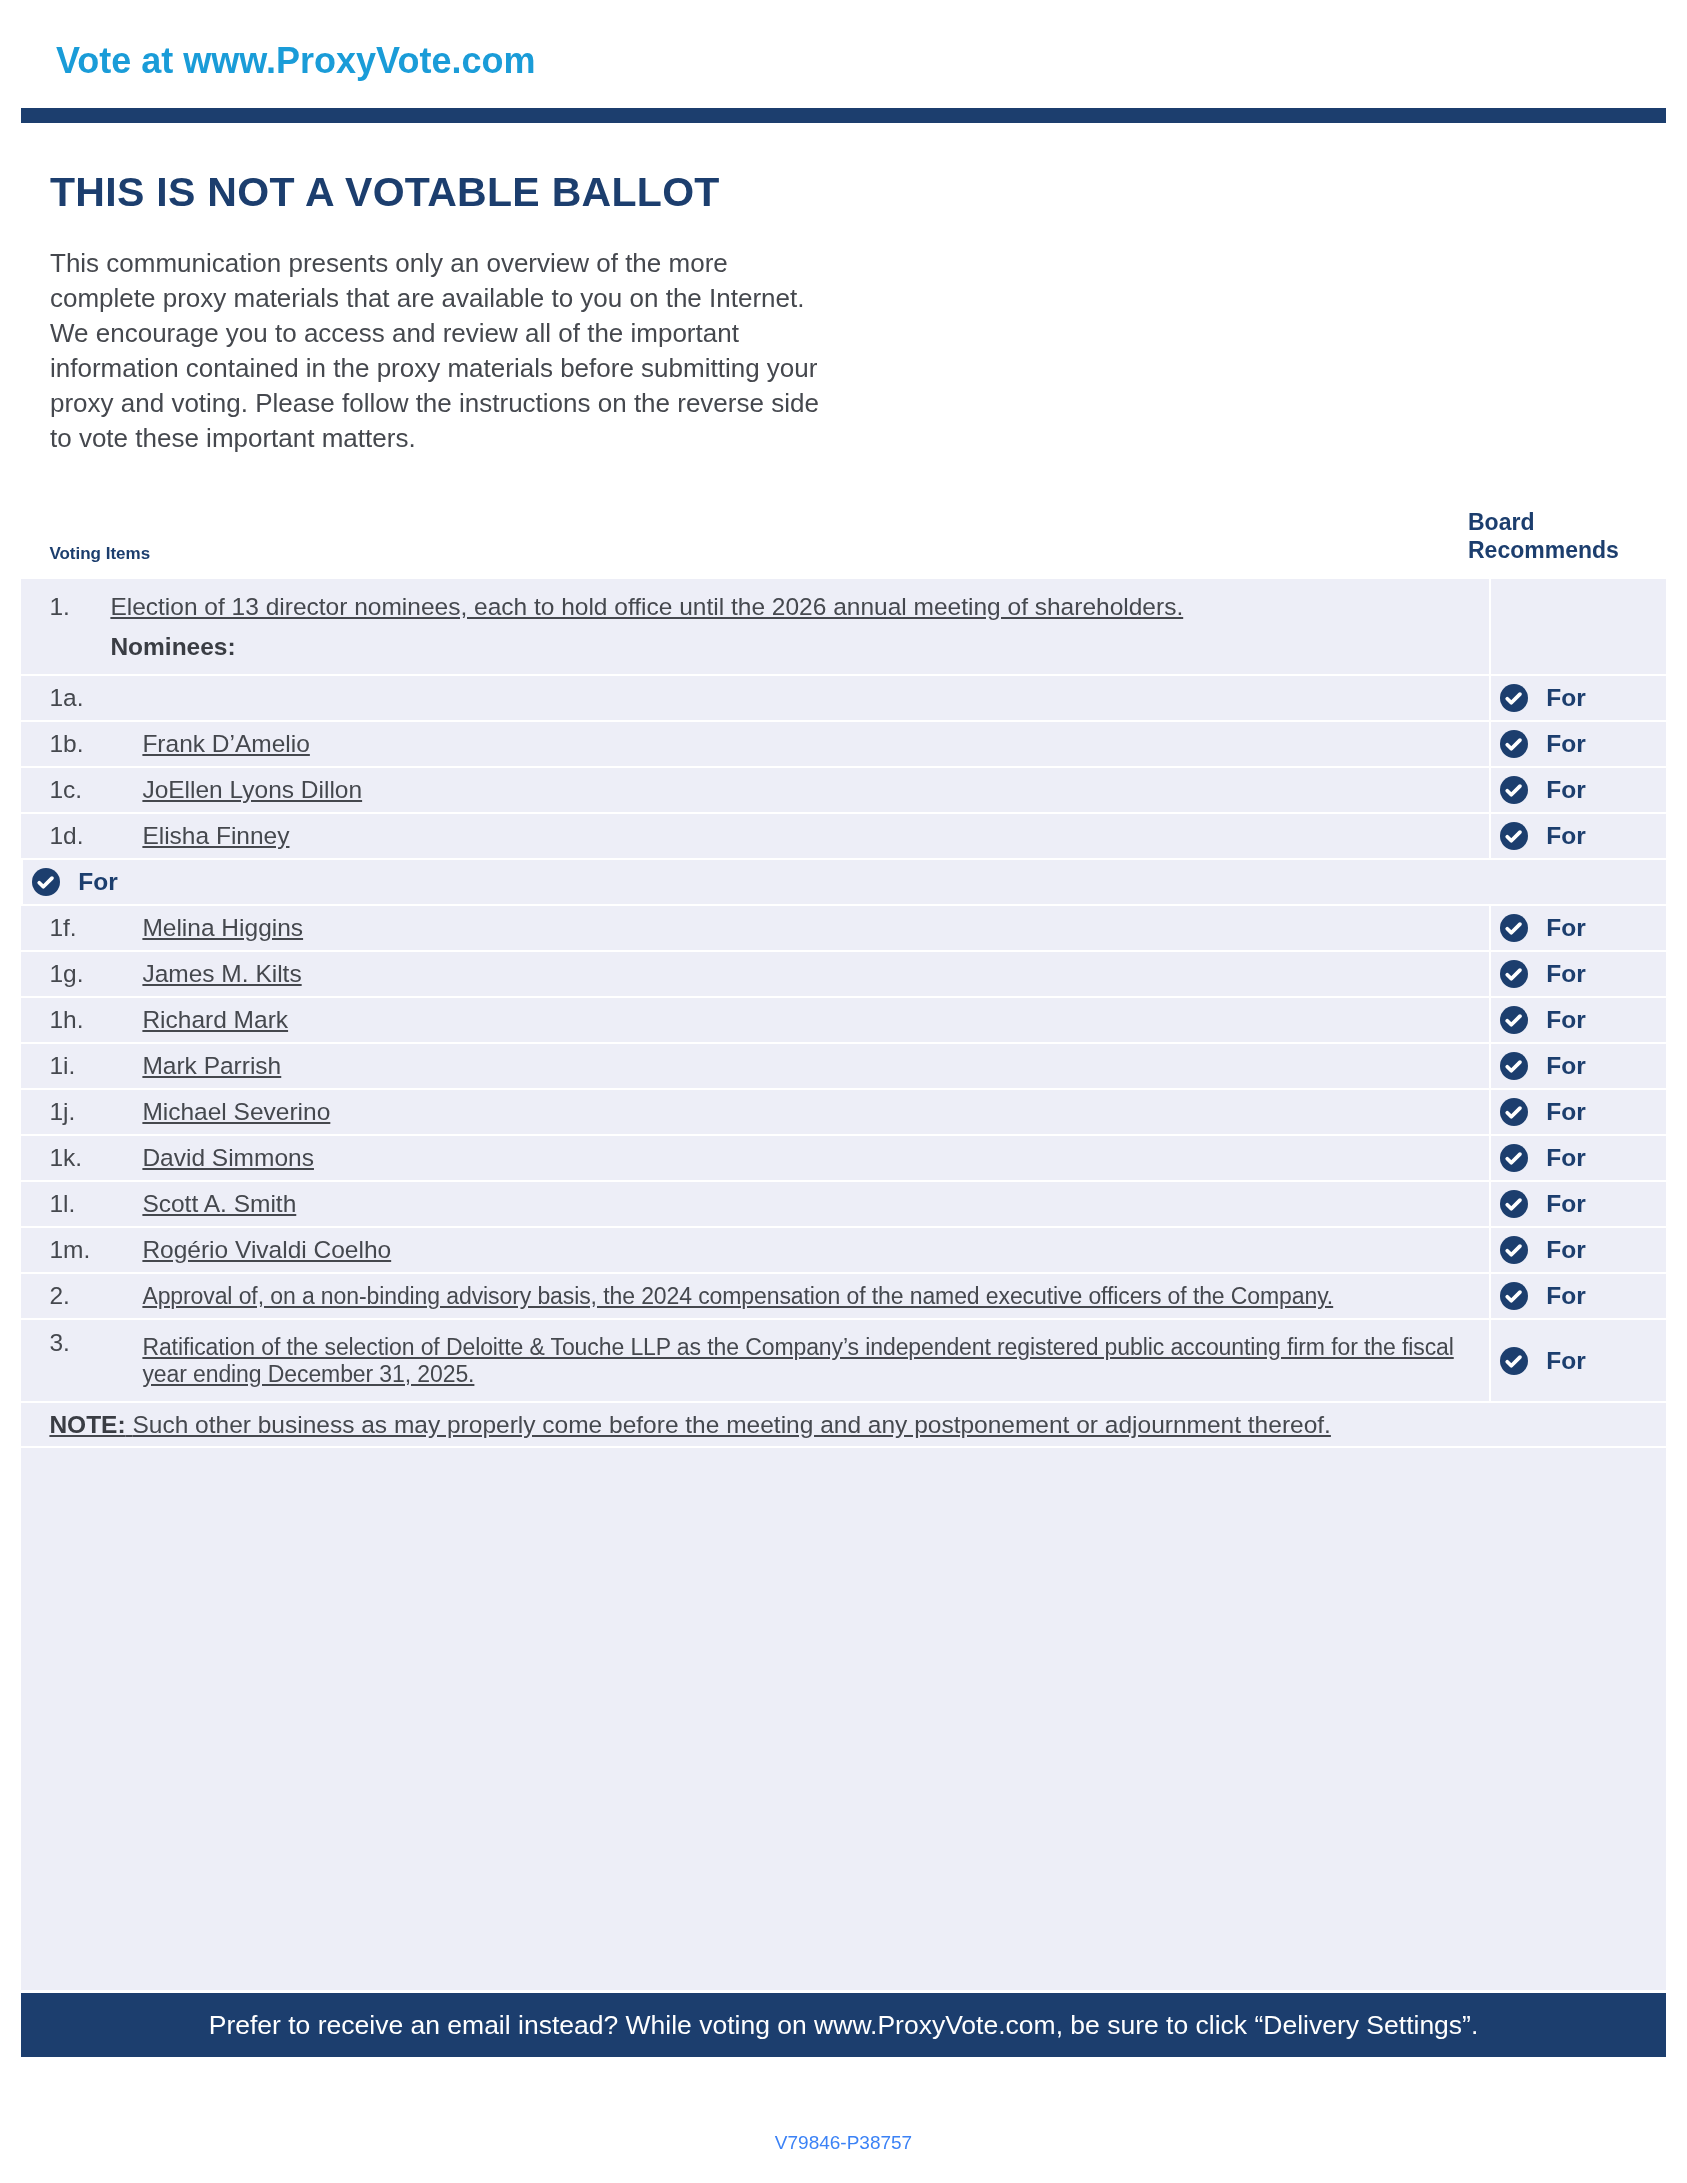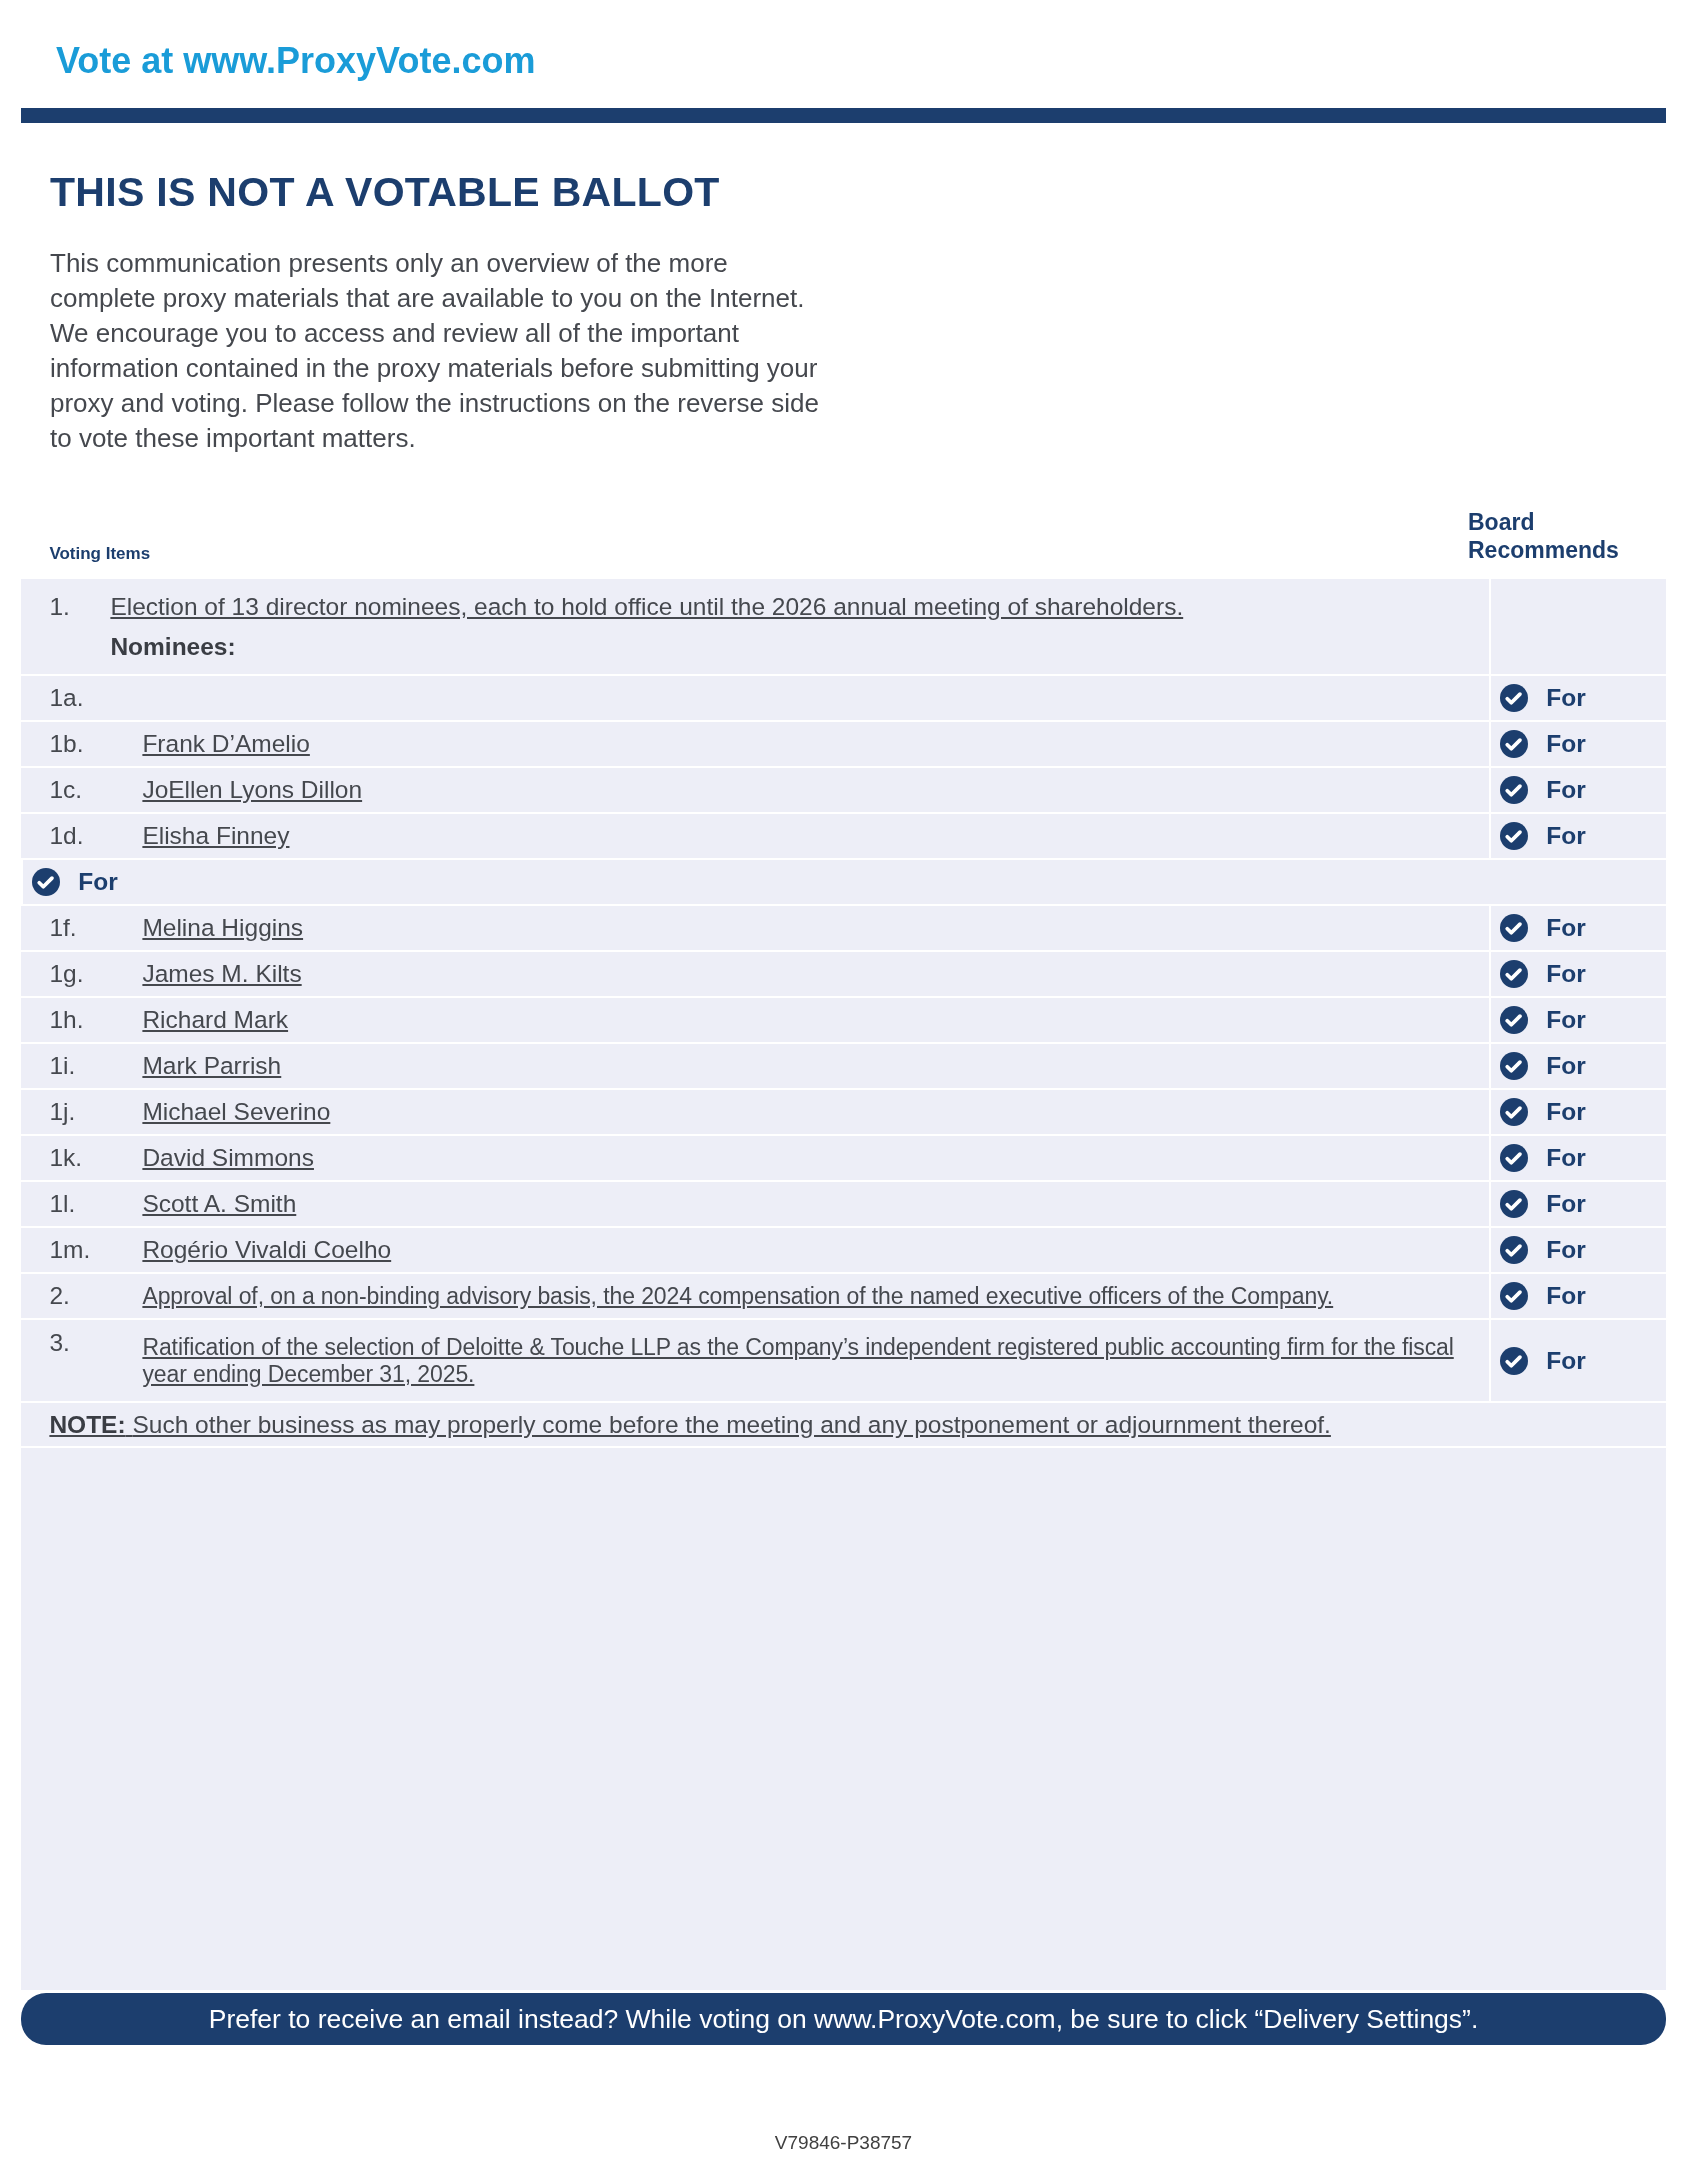--- a/index.html
+++ b/index.html
@@ -83,29 +83,28 @@
   .item2-row { min-height: 46px; }
   .item3-row { min-height: 83px; }
   .note-row { min-height: 45px; }
   .note-label { font-weight: bold; color: #3A3D44; }
   .for-label { font-size: 24.5px; font-weight: bold; color: var(--navy); }
   .check-icon { display: inline-flex; }
   .check-icon svg { display: block; }
   .filler-row { flex: 1; }
 
   .footer-banner {
-    position: absolute; left: 21px; right: 21px; top: 1993px; height: 52px;
+    position: absolute; left: 21px; right: 21px; top: 1993px; height: 64px;
     background: var(--navy); color: #ffffff;
     display: flex; align-items: center; justify-content: center;
     font-size: 26.5px;
-    border-radius: 25px;
   }
   .footer-code {
     position: absolute; left: 0; right: 0; top: 2132px;
-    text-align: center; font-size: 19px; color: #404040;
+    text-align: center; font-size: 19px; color: #3b82f6;
   }
 </style>
 </head>
 <body>
 
 <div class="top-link">Vote at www.ProxyVote.com</div>
 <div class="navy-rule"></div>
 <div class="page-title">THIS IS NOT A VOTABLE BALLOT</div>
 <p class="intro">This communication presents only an overview of the more complete proxy materials that are available to you on the Internet. We encourage you to access and review all of the important information contained in the proxy materials before submitting your proxy and voting. Please follow the instructions on the reverse side to vote these important matters.</p>
 

